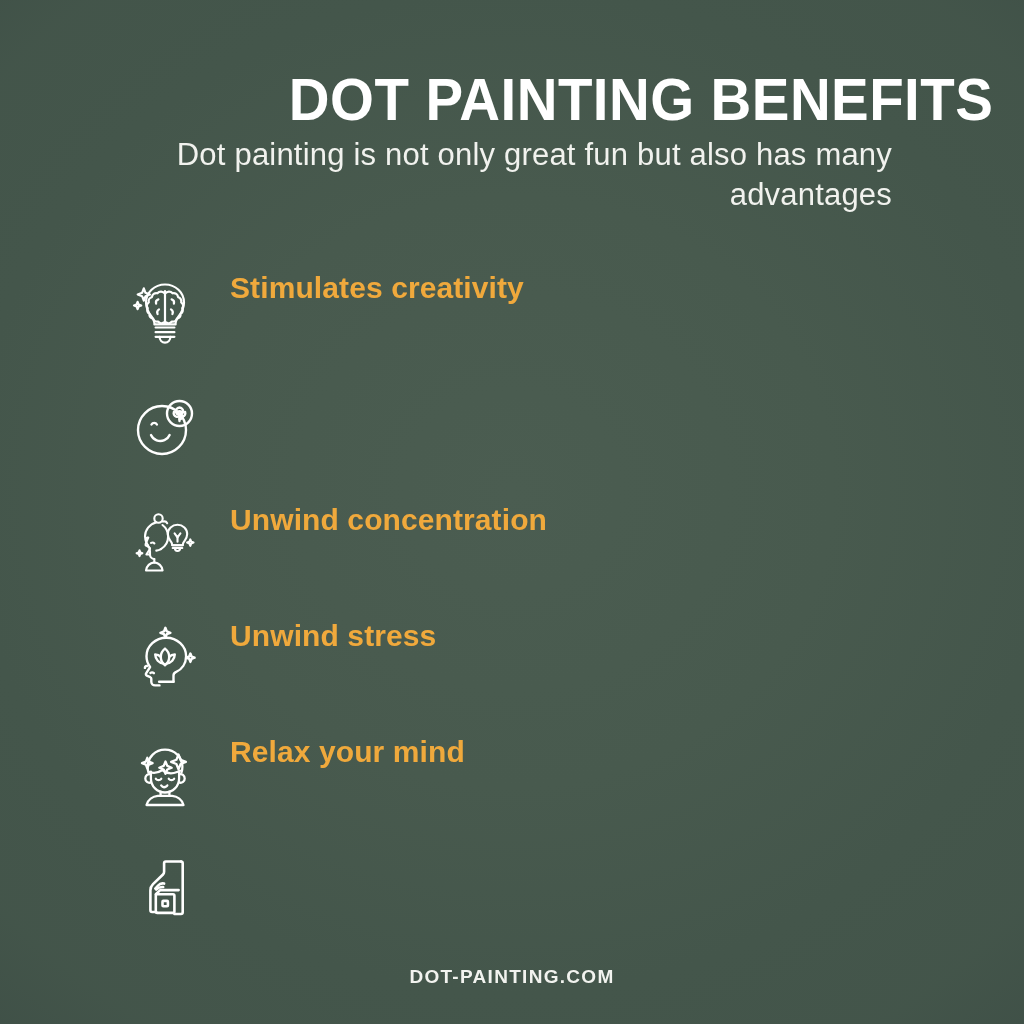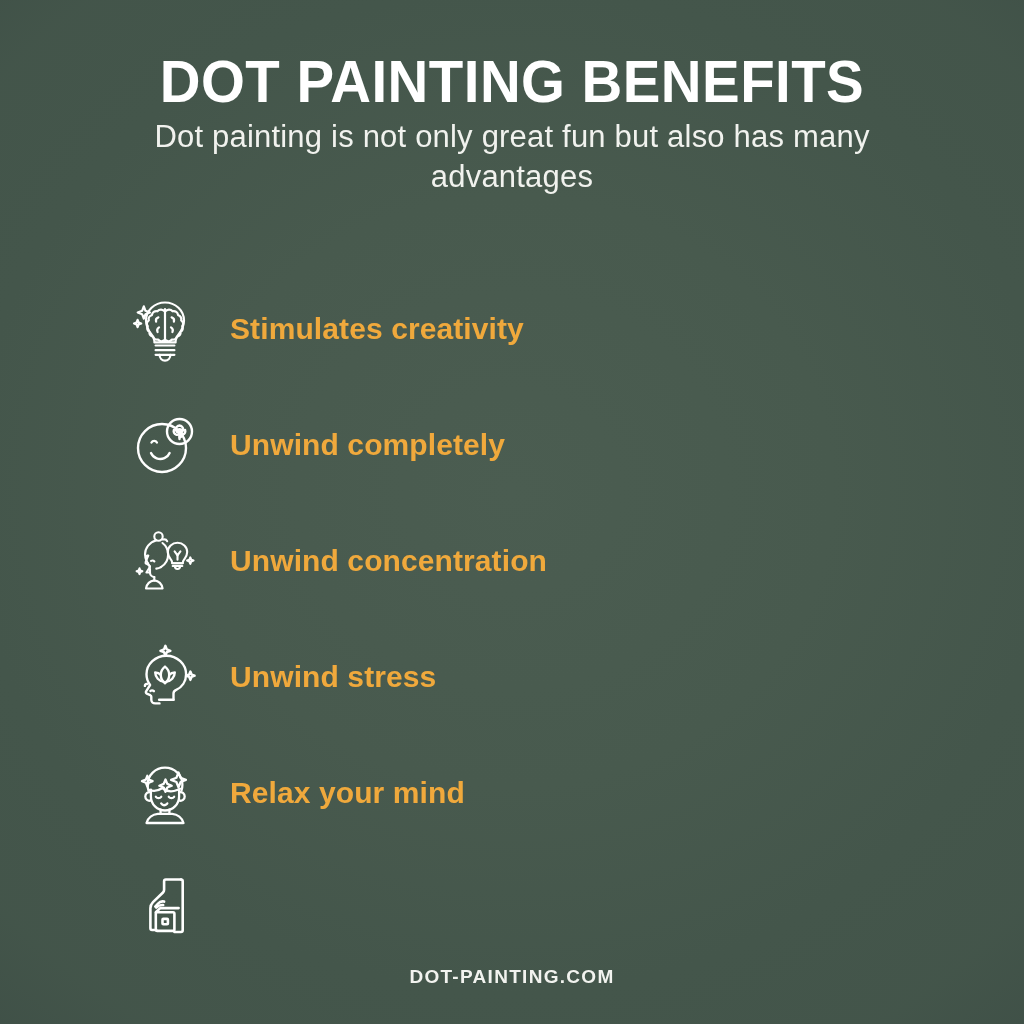--- a/index.html
+++ b/index.html
@@ -26,24 +26,24 @@
         #44564b 68%,
         #41524849 85%,
         #3f5047 100%),
       #44564b;
     overflow: hidden;
   }
 
   
   .header {
     position: absolute;
-    top: 50px;
+    top: 68px;
     left: 0;
     width: 1024px;
-    text-align: center;
+    text-align: right;
   }
   .title {
     color: #ffffff;
     font-family: "Liberation Sans Narrow", "Liberation Sans", sans-serif;
     font-size: 60px;
     font-weight: 700;
     letter-spacing: 0.5px;
     line-height: 1.05;
     margin: 0;
     transform: scaleX(0.94);
@@ -61,21 +61,20 @@
 
   
   .benefits {
     position: absolute;
     top: 271px;
     left: 128px;
     width: 780px;
   }
   .benefit-row {
     display: flex;
-    align-items: center;
     height: 116px;
   }
   .benefit-icon {
     width: 74px;
     min-width: 74px;
     height: 80px;
     display: flex;
     align-items: center;
     justify-content: center;
   }
@@ -160,21 +159,20 @@
           <path d="M50.5 16.6c-2.1 0-3.6 1.7-3.6 3.7 0 1 .4 1.9 1 2.5"></path>
           <path d="M50.5 16.6c2.1 0 3.6 1.7 3.6 3.7 0 1-.4 1.9-1 2.5"></path>
           <path d="M44.9 20.9c-.7 1.9.3 4 2.2 4.7.9.3 1.9.3 2.7-.1"></path>
           <path d="M56.1 20.9c.7 1.9-.3 4-2.2 4.7-.9.3-1.9.3-2.7-.1"></path>
           <circle cx="50.5" cy="22.1" r="1.9"></circle>
 
           <path d="M50.5 24.8v5.3"></path>
           <path d="M50.5 28.2c1.6-.2 2.9-1.5 3-3.1-1.6.1-2.9 1.4-3 3.1z"></path>
         </svg>
       </span>
-      <span class="benefit-label">Unwind completely</span>
     </div>
 
     <div class="benefit-row">
       <span class="benefit-icon">
         <svg viewBox="0 0 72 72" fill="none" stroke="#ffffff" stroke-width="2.1" stroke-linecap="round" stroke-linejoin="round">
 
           <circle cx="29.5" cy="11.5" r="4.2"></circle>
           <path d="M34 14.6c1.6-.6 3.4.1 4.2 1.6"></path>
 
           <path d="M27 15.4c-6.4 1.7-11 7.4-11 14.2 0 3.2 1 6.1 2.8 8.5"></path>

